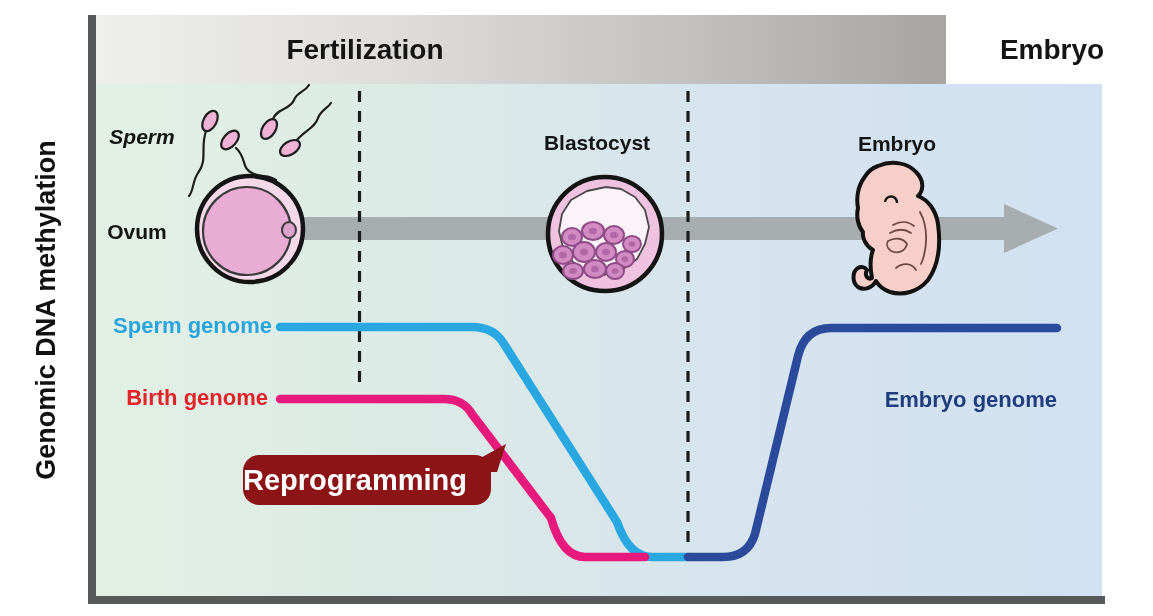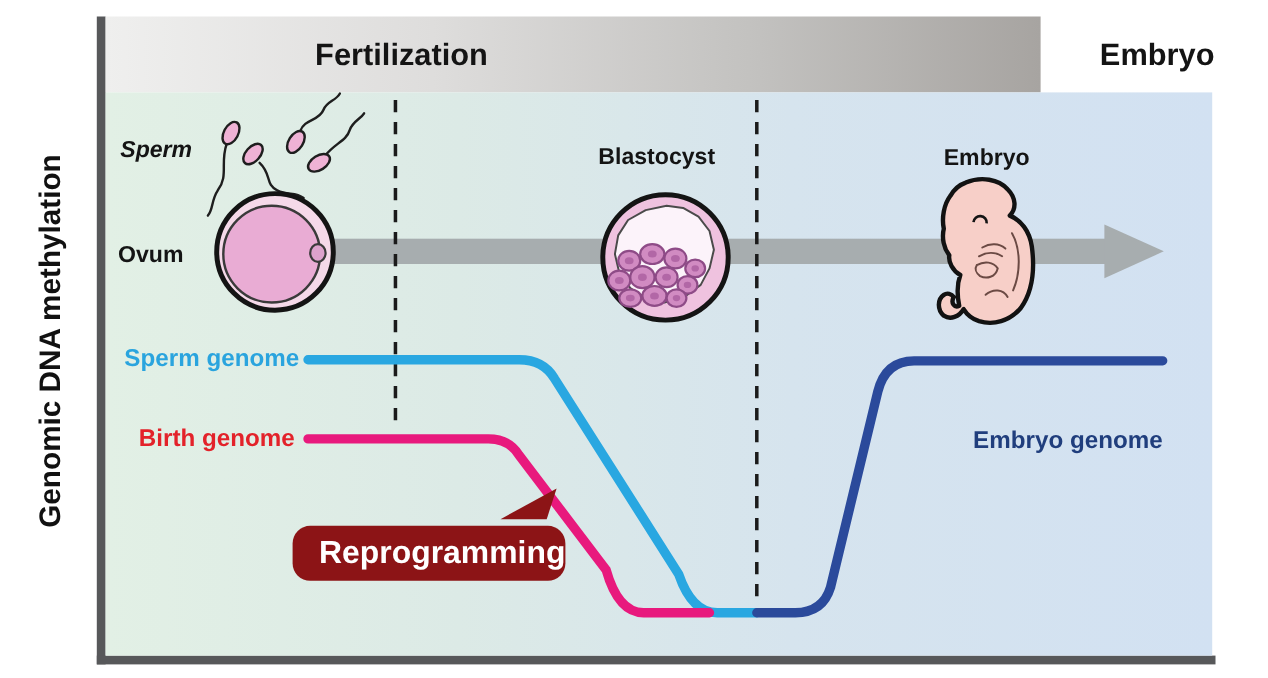--- a/index.html
+++ b/index.html
@@ -36,23 +36,23 @@
     font-size:21px;font-weight:bold;color:#141414;white-space:nowrap;
   }
   .series-label{
     position:absolute;transform:translate(-100%,-50%);
     font-size:22px;font-weight:bold;white-space:nowrap;
   }
   .lab-sperm-genome{color:#2AA4DE;}
   .lab-ovum-genome{color:#E3222A;}
   .lab-embryo-genome{color:#203E7D;margin-top:48px;}
   .reprog-box{
-    position:absolute;left:243px;top:478px;width:248px;height:50px;
+    position:absolute;left:243px;top:455px;width:248px;height:50px;
     background:#8C1416;border-radius:16px;
-    display:flex;align-items:center;justify-content:flex-end;margin-left:23px;
+    display:flex;align-items:center;justify-content:flex-start;
   }
   .reprog-box span{font-size:29px;font-weight:bold;color:#ffffff;white-space:nowrap;}
 </style>
 </head>
 <body>
 
 <div class="figure">
 
   <div class="ylab">Genomic DNA methylation</div>
 

